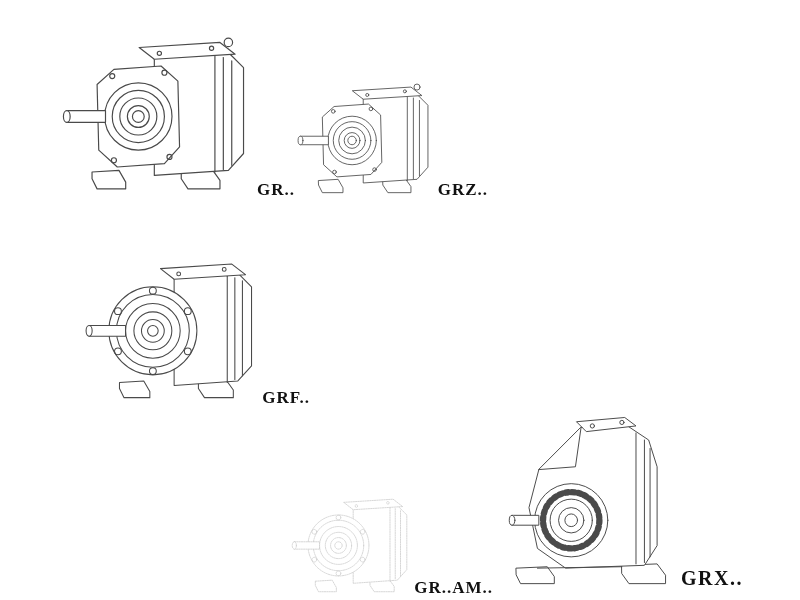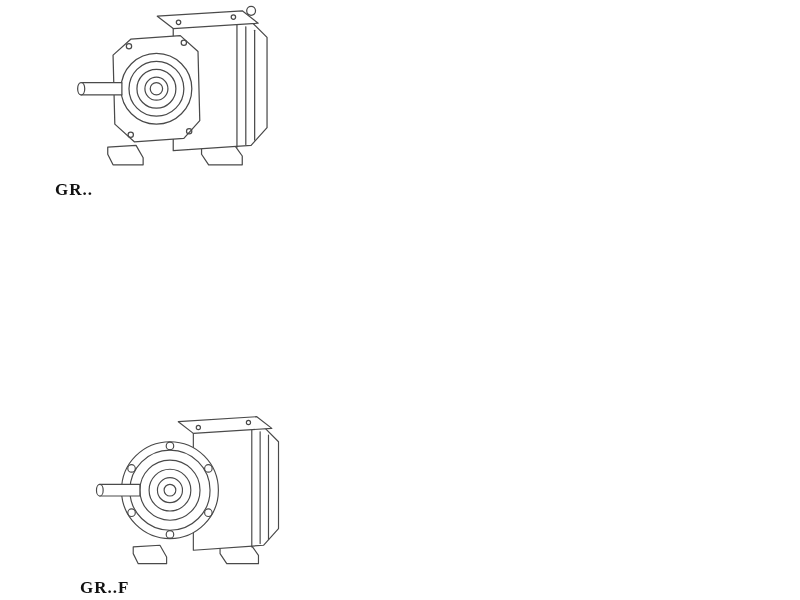--- a/index.html
+++ b/index.html
@@ -6,21 +6,21 @@
     --line:#4a4a4a; --ghost:#c9c9c9; --label:#111; --bg:#ffffff;
   }
   *{margin:0;padding:0;box-sizing:border-box}
   html,body{width:800px;height:600px}
   body{
     background:var(--bg);
     font-family:"Liberation Serif", serif;
     position:relative;overflow:hidden;
   }
   .canvas{position:absolute;inset:0}
-  .cell{position:absolute;display:flex;flex-direction:column;align-items:flex-start}
+  .cell{position:absolute;display:flex;flex-direction:row;align-items:flex-end}
   .art{flex:1 1 auto;width:100%;min-height:0;display:flex;align-items:center;justify-content:center}
   .art svg{width:100%;height:100%}
   .line-art{stroke:var(--line);fill:none;stroke-width:1.4;stroke-linejoin:round;stroke-linecap:round}
   .ghost{stroke:var(--ghost);stroke-dasharray:2.5 2}
   .label{
     font-weight:bold;font-size:17px;letter-spacing:1px;
     color:var(--label);padding:1px 0 2px;white-space:nowrap;
   }
   .label-lg{font-size:20px;letter-spacing:1.5px}
   .defs-holder{position:absolute;width:0;height:0;overflow:hidden}
@@ -139,28 +139,52 @@
 
   <figure class="cell" style="left:55px;top:2px;width:240px;height:200px">
     <div class="art">
       <svg class="line-art" viewBox="0 0 240 200">
           <use href="#gb-r"></use>
         </svg>
     </div>
     <figcaption class="label">GR..</figcaption>
   </figure>
 
+  <figure class="cell" style="left:292px;top:2px;width:196px;height:200px">
+    <div class="art">
+      <svg class="line-art" viewBox="0 0 240 200">
+          <use href="#gb-r"></use>
+        </svg>
+    </div>
+    <figcaption class="label">GRZ..</figcaption>
+  </figure>
 
 
-
-
-
-  <figure class="cell" style="left:80px;top:410px;width:220px;height:190px">
+  <figure class="cell" style="left:80px;top:206px;width:230px;height:204px">
     <div class="art">
       <svg class="line-art" viewBox="0 0 240 200">
           <use href="#gb-rf"></use>
         </svg>
     </div>
-    <figcaption class="label">GR..F</figcaption>
+    <figcaption class="label">GRF..</figcaption>
   </figure>
 
+
+  <figure class="cell" style="left:498px;top:300px;width:245px;height:292px">
+    <div class="art">
+      <svg class="line-art" viewBox="0 0 260 270">
+          <use href="#gb-grx"></use>
+        </svg>
+    </div>
+    <figcaption class="label label-lg">GRX..</figcaption>
+  </figure>
+
+
+  <figure class="cell" style="left:288px;top:410px;width:205px;height:190px">
+    <div class="art">
+      <svg class="line-art ghost" viewBox="0 0 240 200">
+          <use href="#gb-rf"></use>
+        </svg>
+    </div>
+    <figcaption class="label">GR..AM..</figcaption>
+  </figure>
 
 </div>
 
 </body></html>

